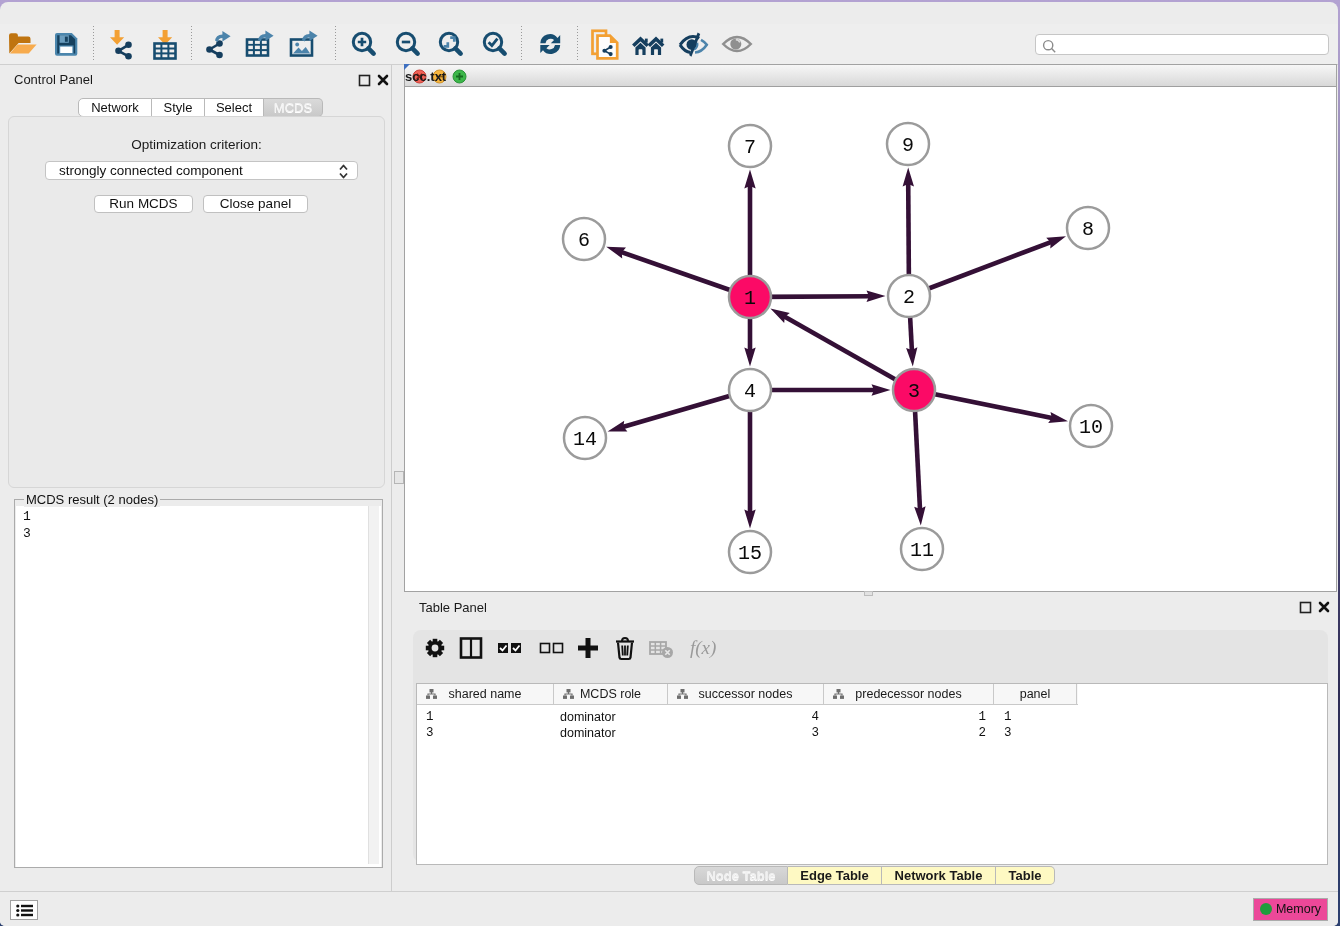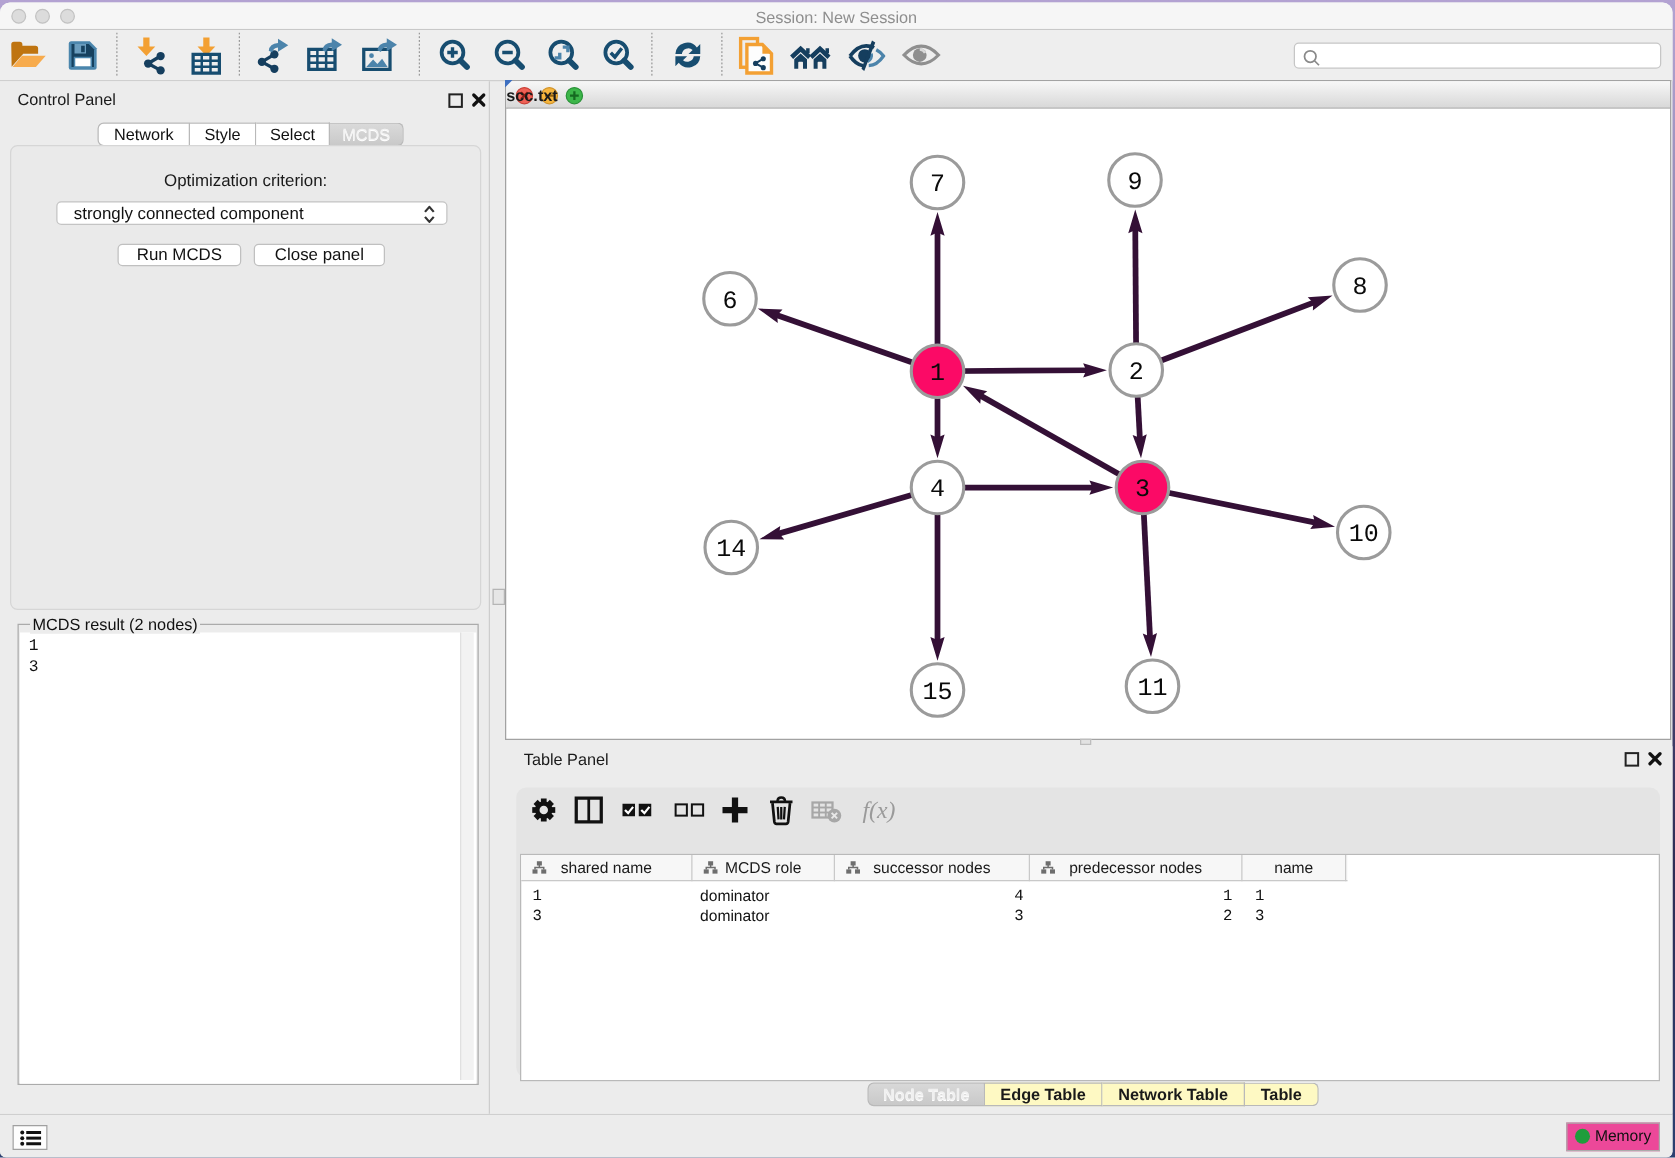--- a/index.html
+++ b/index.html
@@ -41,26 +41,20 @@
 .th{position:absolute;top:0;height:21px;border-right:1px solid #c9c9c9;font-size:12.5px;color:#1a1a1a;text-align:center;line-height:21px}
 .td{position:absolute;font-size:12.5px;color:#111;height:16px;line-height:16px}
 #btabs{position:absolute;left:289px;top:269px;display:flex}
 .btab{height:19px;font-size:13px;font-weight:700;line-height:18px;text-align:center;background:#fef9c3;border:1px solid #b9b9b9;border-left:none;color:#1a1a1a}
 #statusbar{position:absolute;left:0;top:889px;width:1338px;height:35px;background:#ececec;border-top:1px solid #cfcfcf;border-radius:0 0 5px 5px}
 #listbtn{position:absolute;left:10px;top:8px;width:28px;height:20px;background:#fdfdfd;border:1px solid #a0a0a0}
 #membtn{position:absolute;right:10px;top:6px;width:75px;height:23px;background:#ec4899;border:1px solid #ababab;font-size:12.5px;line-height:21px;text-align:center;color:#111}
 #memdot{display:inline-block;width:12px;height:12px;border-radius:50%;background:#1f9d3c;vertical-align:-2px;margin-right:4px}
 </style></head><body>
 <div id="win">
-<div id="titlebar">
-  <div class="tl" style="left:9px"></div>
-      <div class="tl" style="left:28px"></div>
-      <div class="tl" style="left:48px"></div>
-  <div id="wtitle">Session: New Session</div>
-</div>
 <div id="toolbar">
       <svg class="ticon" style="left:5px" width="36" height="32" viewBox="0 0 36 32">
         <path d="M4 6.5 Q4 4.3 6.2 4.3 H10.8 Q12.9 4.3 12.9 6.3 V7.6 H23.3 Q25.5 7.6 25.5 9.8 V14 H13.6 L4.3 24.4 Z" fill="#bf7410"></path>
         <path d="M5 24.6 L12.6 15.6 H31.6 L23.7 24.6 Z" fill="#f7ab4d"></path>
       </svg>
       <svg class="ticon" style="left:50px" width="36" height="32" viewBox="0 0 36 32">
         <path d="M5 6 Q5 4 7 4 H21.8 L27.3 9.5 V24.7 Q27.3 26.7 25.3 26.7 H7 Q5 26.7 5 24.7 Z" fill="#4b86ad"></path>
         <path d="M7.2 6.2 H21 L25.2 10.3 V24.6 H7.2 Z" fill="#16415f"></path>
         <rect x="9.6" y="6.2" width="9.2" height="7.6" fill="#6b9dbe"></rect>
         <rect x="14.9" y="7.6" width="2.9" height="5.2" fill="#16415f"></rect>
@@ -358,21 +352,21 @@
         <svg style="position:absolute;left:268px;top:4.5px" width="40" height="26" viewBox="0 0 26 26">
           <text x="2" y="19" font-family="Liberation Serif,serif" font-style="italic" font-size="19" fill="#9a9a9a">f(x)</text>
         </svg>
       </div>
   <div id="tptable">
     <div id="thead">
       <div class="th" style="left:0;width:137px">shared name</div>
       <div class="th" style="left:137px;width:114px">MCDS role</div>
       <div class="th" style="left:251px;width:156px">successor nodes</div>
       <div class="th" style="left:407px;width:170px">predecessor nodes</div>
-      <div class="th" style="left:577px;width:83px">name</div>
+      <div class="th" style="left:577px;width:83px">panel</div>
       <svg style="position:absolute;left:8px;top:4px" width="13" height="12" viewBox="0 0 13 12">
             <g fill="#6e6e6e">
               <rect x="4.5" y="1" width="4" height="3.4"></rect>
               <rect x="1" y="7.5" width="4" height="3.4"></rect>
               <rect x="8" y="7.5" width="4" height="3.4"></rect>
               <path d="M6.5 4 v2 M3 7.5 v-1.5 h7 v1.5" stroke="#6e6e6e" stroke-width="1.2" fill="none"></path>
             </g>
           </svg>
           <svg style="position:absolute;left:145px;top:4px" width="13" height="12" viewBox="0 0 13 12">
             <g fill="#6e6e6e">

